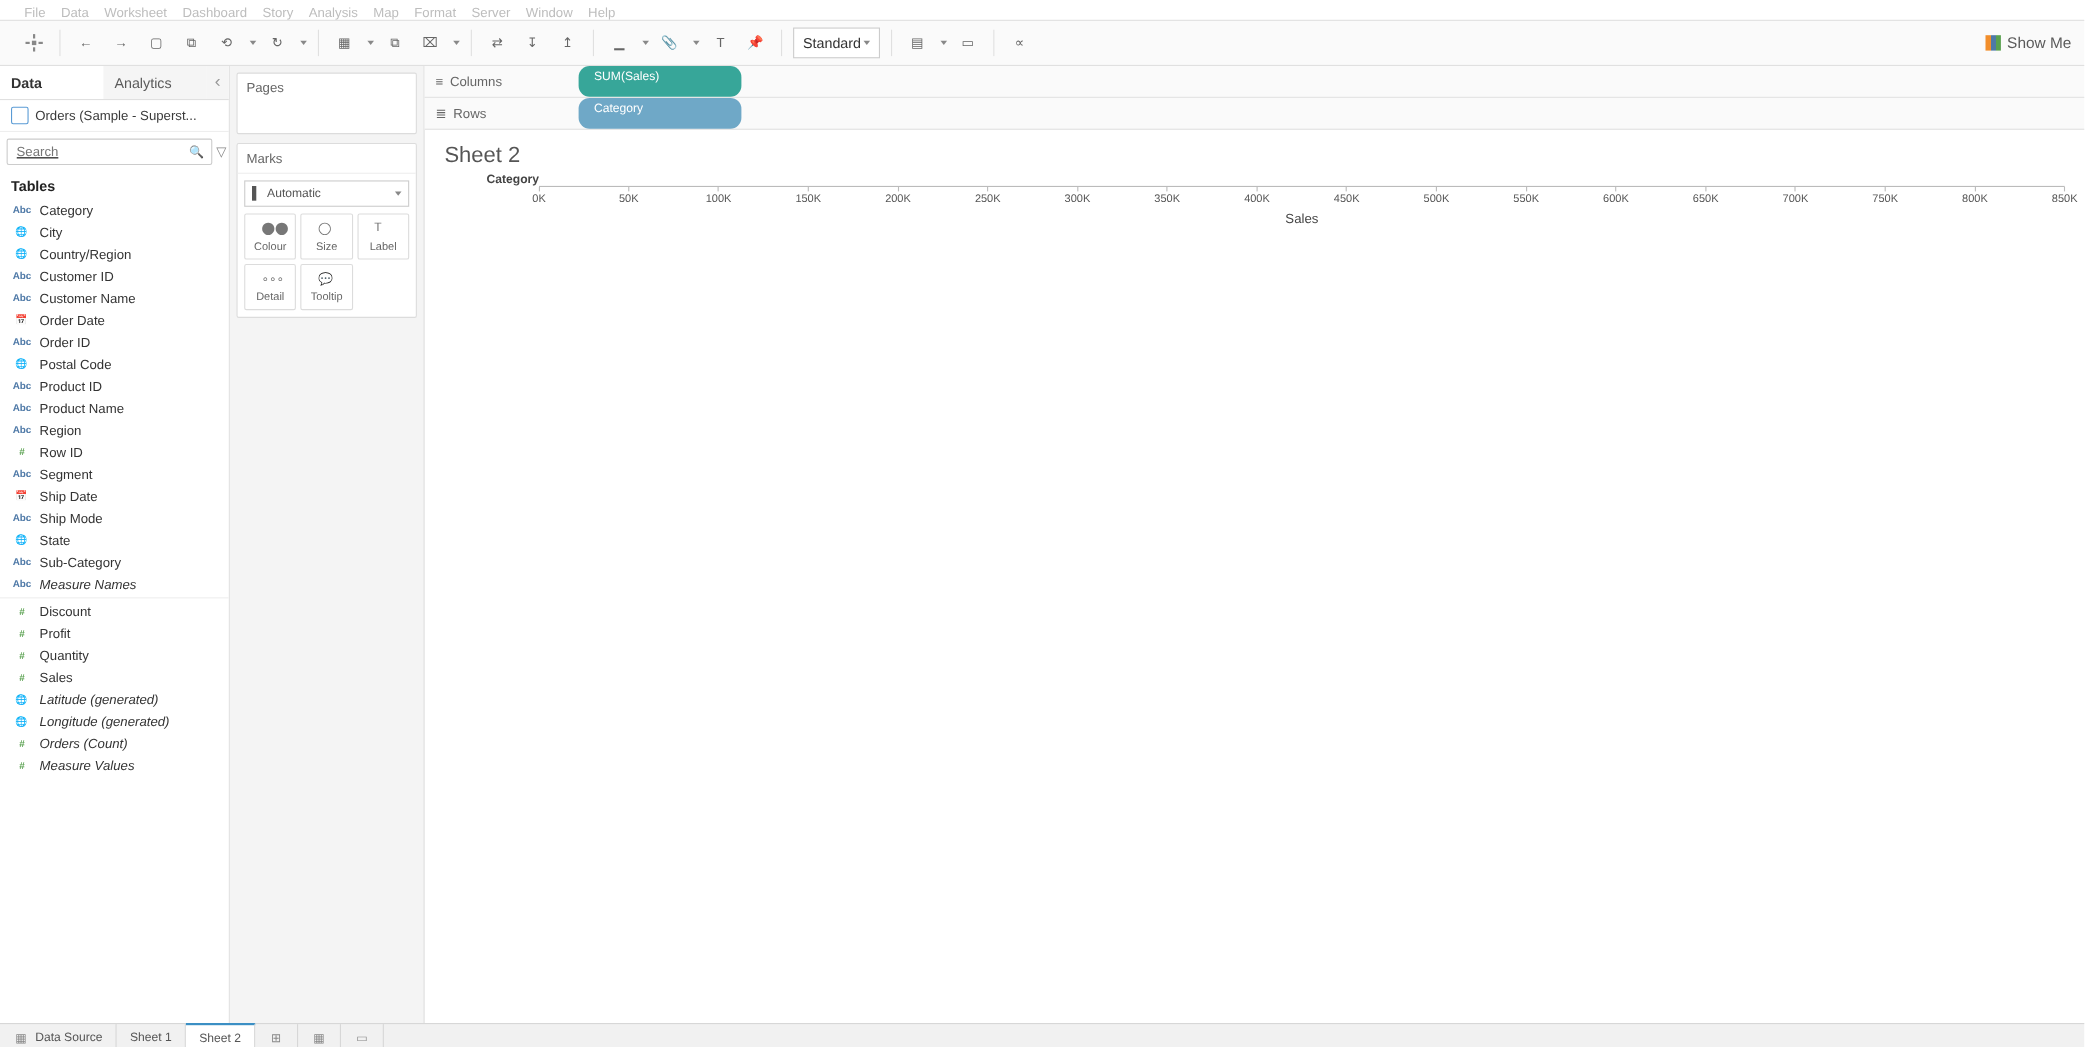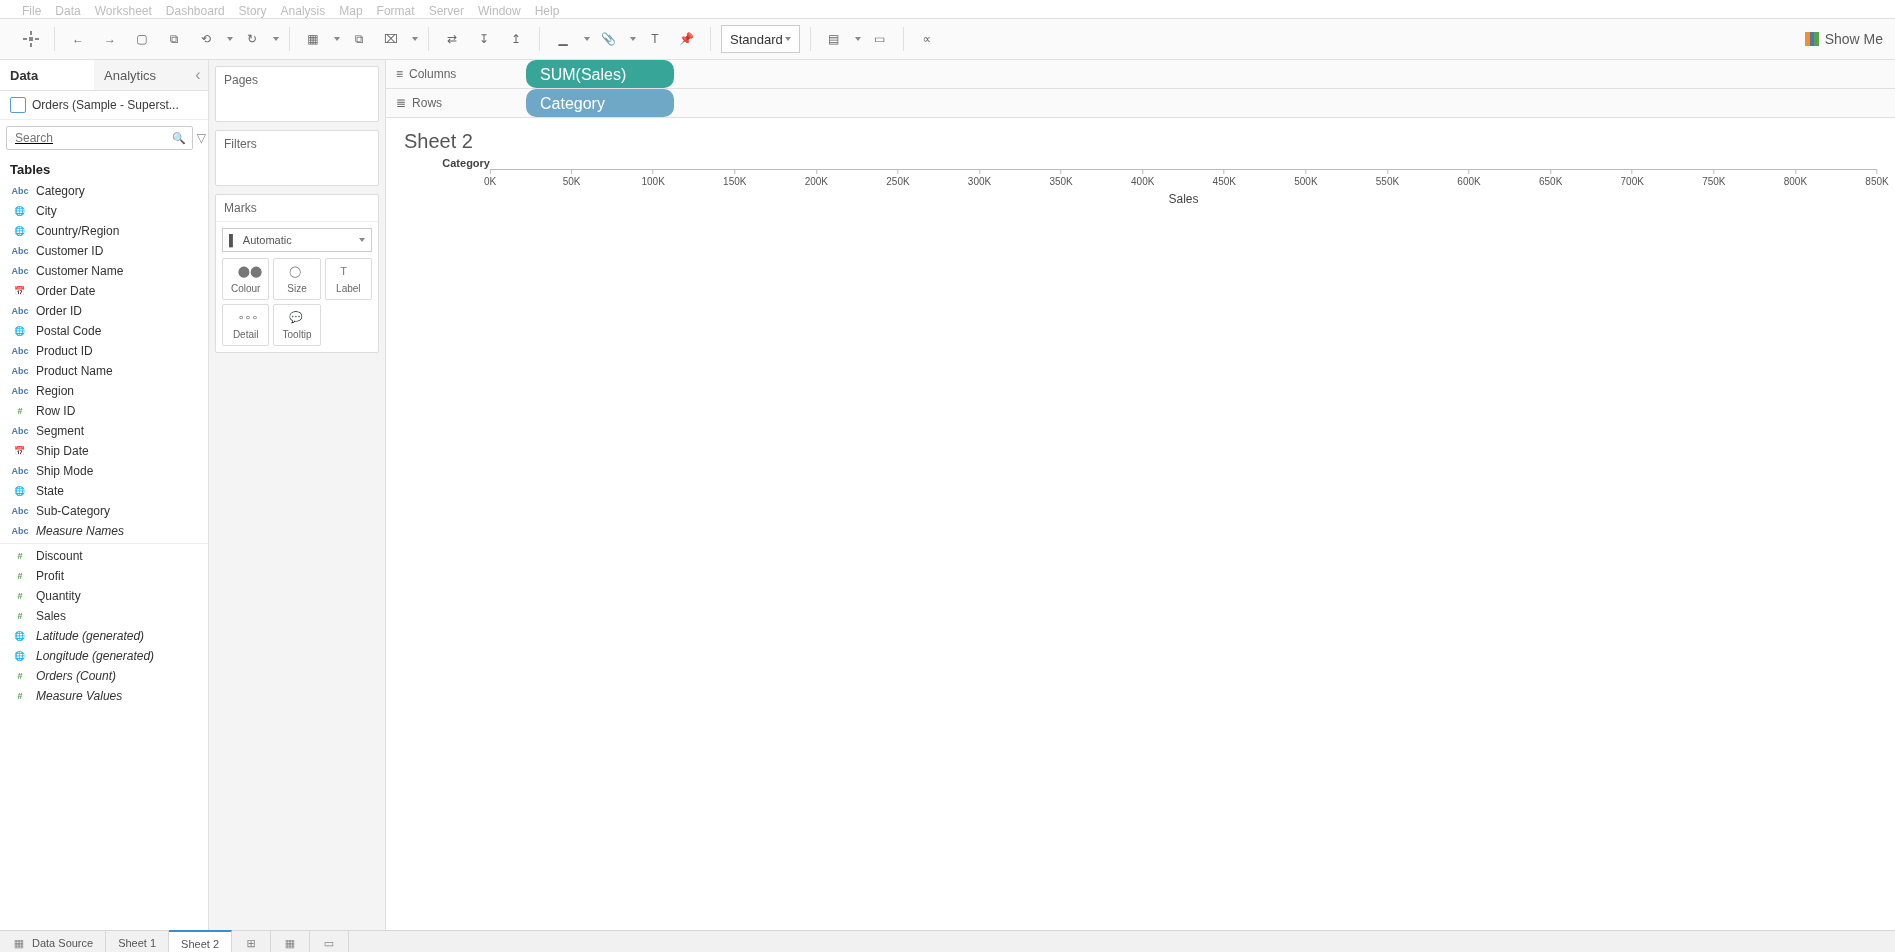--- a/index.html
+++ b/index.html
@@ -97,21 +97,21 @@
   .mark-type{margin:6px;border:1px solid #ccc;height:22px;display:flex;align-items:center;padding:0 6px;font-size:11px;color:#555;justify-content:space-between;}
   .mark-grid{display:grid;grid-template-columns:repeat(3,1fr);gap:4px;padding:0 6px 6px;}
   .mark-cell{border:1px solid #dcdcdc;border-radius:2px;height:40px;display:flex;flex-direction:column;align-items:center;justify-content:center;gap:2px;font-size:10px;color:#666;cursor:pointer;}
   .mark-cell svg,.mark-cell .mi{width:16px;height:16px;color:#777;}
 
   
   .view-area{flex:1;display:flex;flex-direction:column;min-width:0;}
   .shelf-row{height:28px;border-bottom:1px solid #e0e0e0;display:flex;align-items:center;background:#fafafa;}
   .shelf-label{width:120px;display:flex;align-items:center;gap:6px;padding-left:10px;color:#666;font-size:12px;}
   .shelf-pills{flex:1;display:flex;align-items:center;gap:6px;padding-left:10px;}
-  .pill{height:20px;border-radius:10px;padding:4px 14px;display:flex;align-items:flex-end;font-size:16px;color:#fff;min-width:120px;}
+  .pill{height:20px;border-radius:10px;padding:4px 14px;display:flex;align-items:flex-start;font-size:11px;color:#fff;min-width:120px;}
   .pill.green{background:#37a699;}
   .pill.blue{background:#6fa8c7;}
   .sheet-title{font-size:20px;color:#555;padding:12px 18px 4px;font-weight:300;}
   .chart-wrap{flex:1;position:relative;padding:0 18px 10px;}
   .cat-head{font-size:11px;font-weight:700;color:#444;text-align:right;width:86px;}
   .chart-row{display:flex;align-items:stretch;}
   .row-labels{width:86px;display:flex;flex-direction:column;}
   .row-label{height:17px;display:flex;align-items:center;justify-content:flex-end;font-size:11px;color:#444;padding-right:6px;}
   .bars{flex:1;position:relative;}
   .bar{position:absolute;height:11px;background:#5b8cb4;}
@@ -347,23 +347,20 @@
         <div class="field">
           <div class="fld-icon ic-hash">#</div>
           <div class="fld-name italic">Measure Values</div>
         </div>
       </div>
   </div>
 
   <div class="middle-pane">
     <div class="panel small">
       <div class="panel-title">Pages</div>
-    </div>
-    <div class="panel small">
-      <div class="panel-title">Filters</div>
     </div>
     <div class="panel marks" style="flex:0 0 auto;">
       <div class="panel-title">Marks</div>
       <div class="mark-type">
         <span style="display:flex;align-items:center;gap:6px;">
             <span>▌</span>
             <span>Automatic</span>
           </span>
         <div class="dropdown-caret"></div>
       </div>

